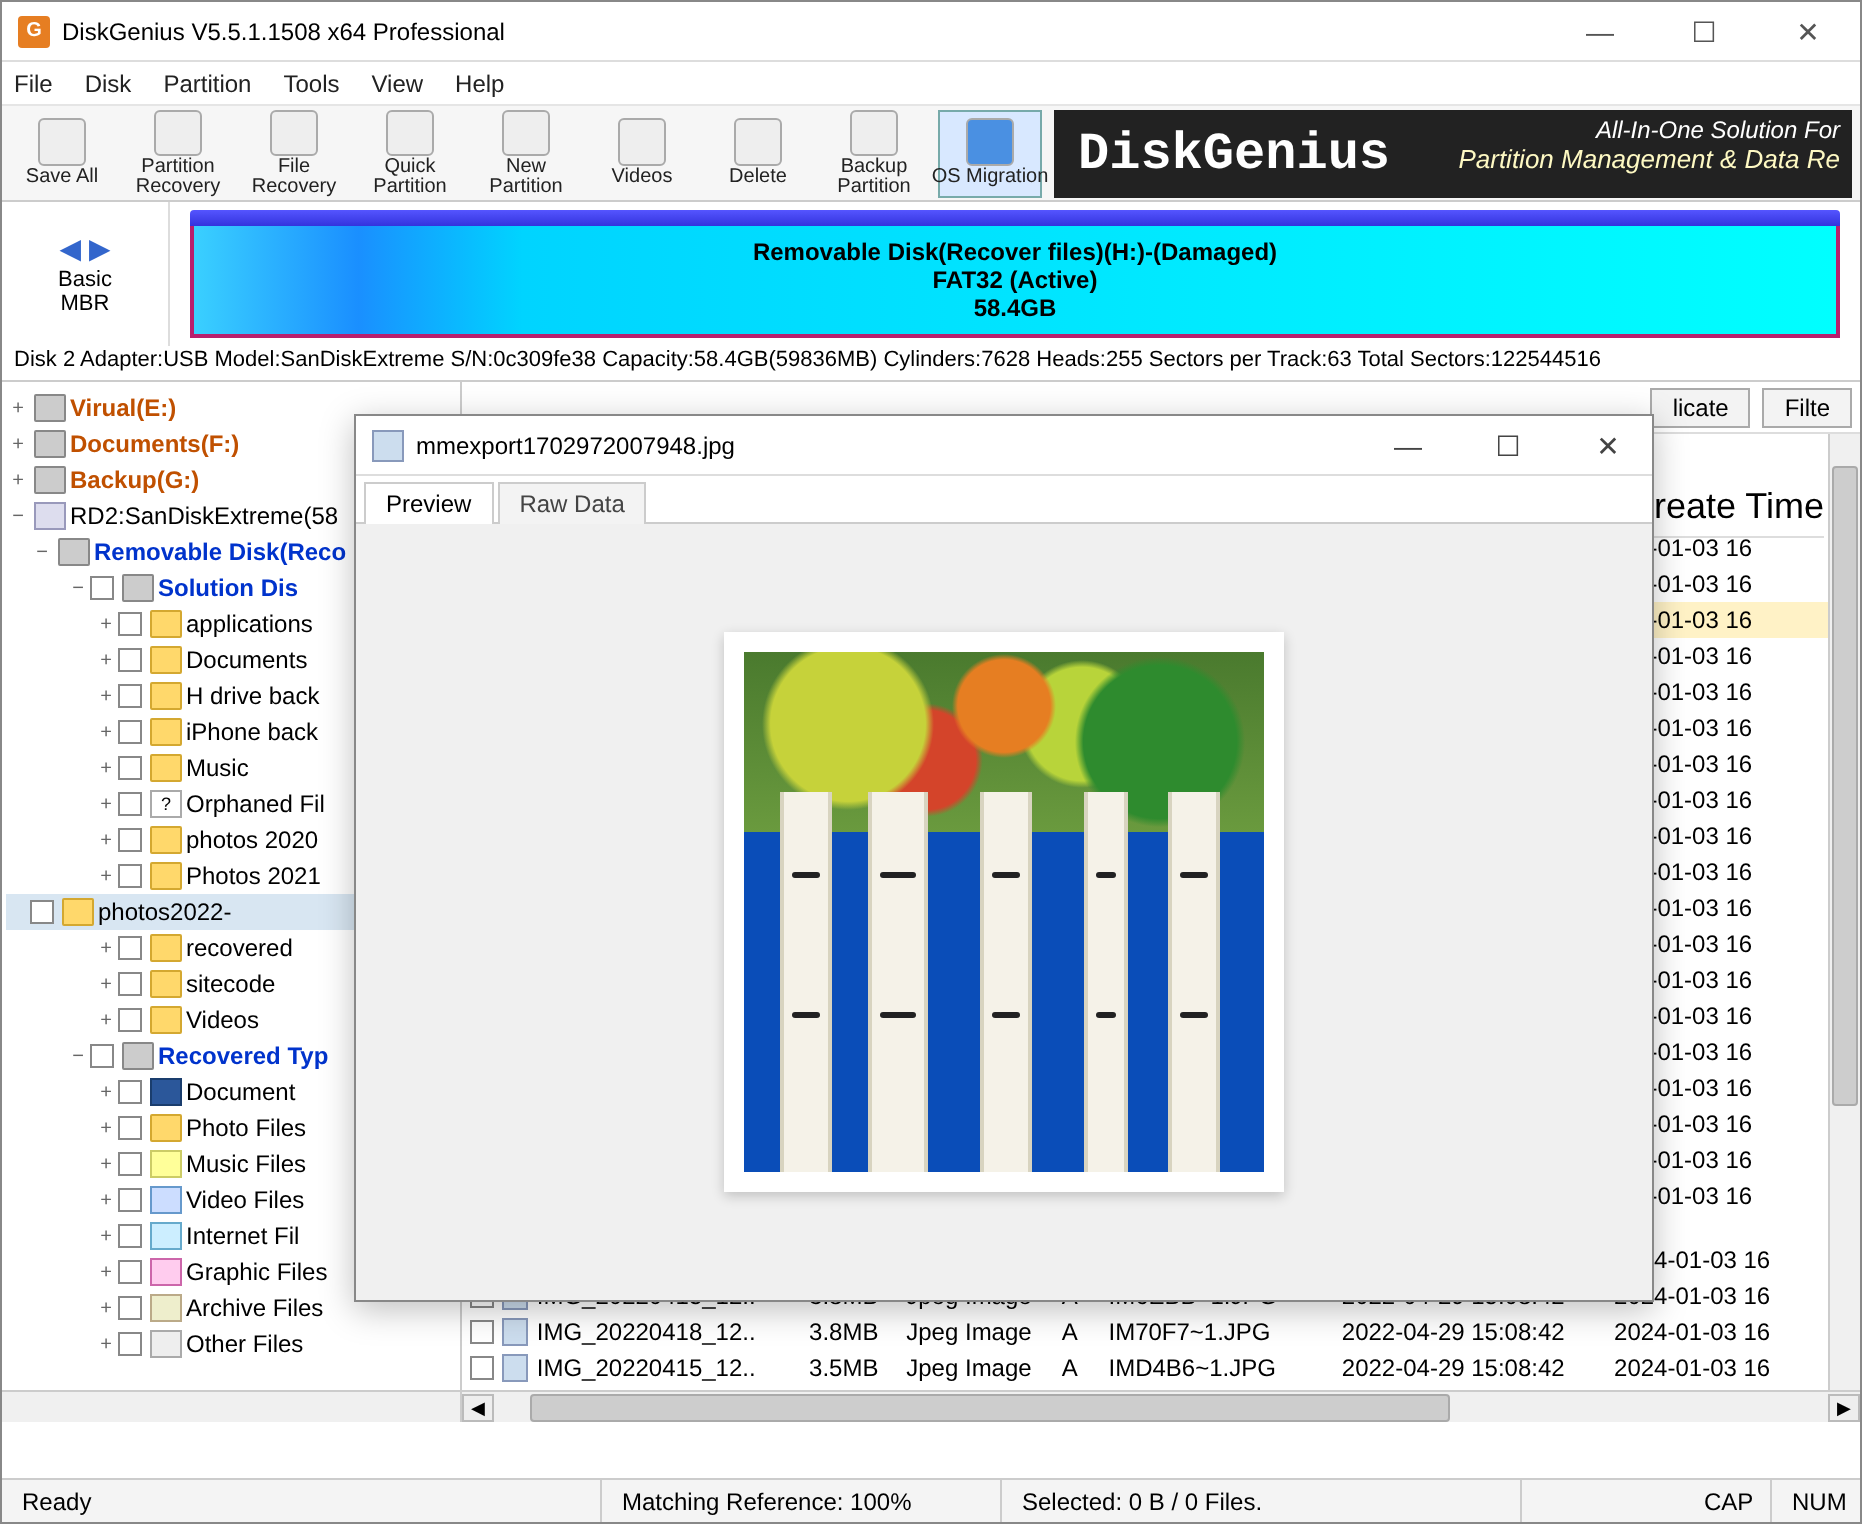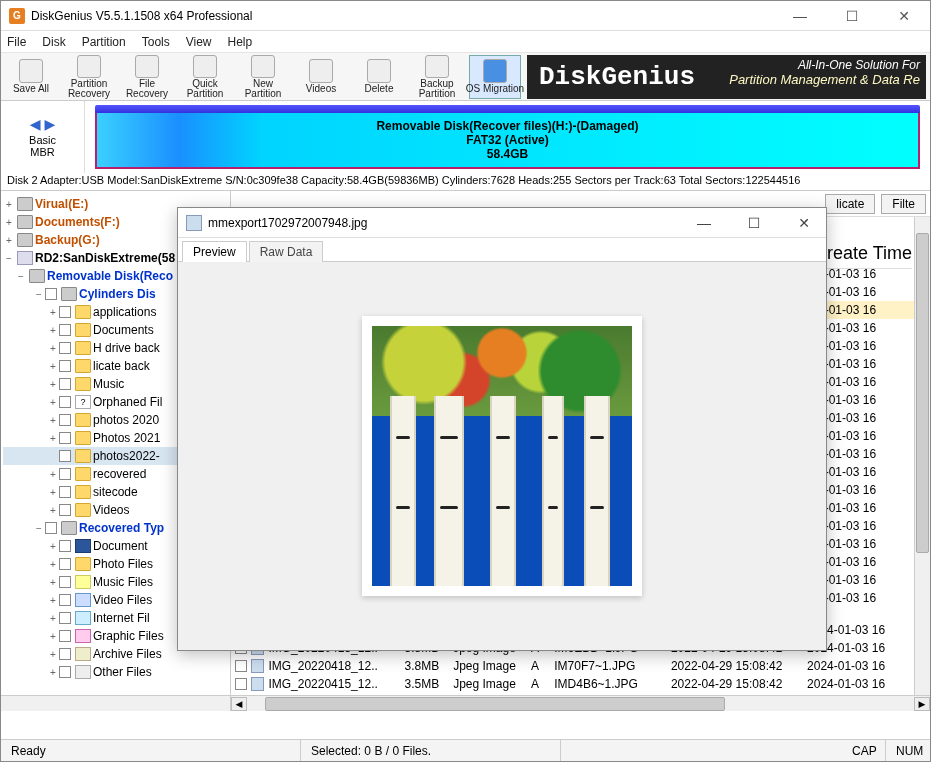--- a/index.html
+++ b/index.html
@@ -198,32 +198,32 @@
         </div>
         <div class="trow" style="padding-left:0">
           <div class="exp">+</div>
           <div class="ficon fdisk"></div>
           <span class="orange">Backup(G:)</span>
         </div>
       </div>
     <div class="trow" style="padding-left:0">
         <div class="exp">−</div>
         <div class="ficon fdrive"></div>
-        <span style="font-weight:bold">RD2:SanDiskExtreme(58</span>
+        <span style="font-weight:normal">RD2:SanDiskExtreme(58</span>
       </div>
     <div class="trow" style="padding-left:12px">
         <div class="exp">−</div>
         <div class="ficon fdisk"></div>
         <span class="blue">Removable Disk(Reco</span>
       </div>
     <div class="trow" style="padding-left:30px">
         <div class="exp">−</div>
         <div class="chk"></div>
         <div class="ficon fdisk"></div>
-        <span class="blue">Cylinders Dis</span>
+        <span class="blue">Solution Dis</span>
       </div>
     <div id="tree-folders">
         <div class="trow" style="padding-left:44px">
           <div class="exp">+</div>
           <div class="chk"></div>
           <div class="ficon ffolder"></div>
           <span>applications</span>
         </div>
         <div class="trow" style="padding-left:44px">
           <div class="exp">+</div>
@@ -234,21 +234,21 @@
         <div class="trow" style="padding-left:44px">
           <div class="exp">+</div>
           <div class="chk"></div>
           <div class="ficon ffolder"></div>
           <span>H drive back</span>
         </div>
         <div class="trow" style="padding-left:44px">
           <div class="exp">+</div>
           <div class="chk"></div>
           <div class="ficon ffolder"></div>
-          <span>licate back</span>
+          <span>iPhone back</span>
         </div>
         <div class="trow" style="padding-left:44px">
           <div class="exp">+</div>
           <div class="chk"></div>
           <div class="ficon ffolder"></div>
           <span>Music</span>
         </div>
       </div>
     <div class="trow" style="padding-left:44px">
         <div class="exp">+</div>
@@ -263,21 +263,21 @@
           <div class="ficon ffolder"></div>
           <span>photos 2020</span>
         </div>
         <div class="trow" style="padding-left:44px">
           <div class="exp">+</div>
           <div class="chk"></div>
           <div class="ficon ffolder"></div>
           <span>Photos 2021</span>
         </div>
       </div>
-    <div class="trow sel" style="padding-left:44px">
+    <div class="trow sel" style="">
         <div class="exp">&nbsp;</div>
         <div class="chk"></div>
         <div class="ficon ffolder"></div>
         <span>photos2022-</span>
       </div>
     <div id="tree-folders3">
         <div class="trow" style="padding-left:44px">
           <div class="exp">+</div>
           <div class="chk"></div>
           <div class="ficon ffolder"></div>
@@ -474,20 +474,21 @@
       <div class="abtn">▶</div>
     </div>
     <div class="vscroll">
         <div class="thumb"></div>
       </div>
   </div>
 </div>
 
 <div class="status">
   <div style="width:300px">Ready</div>
+  <div style="width:200px">Matching Reference: 100%</div>
   <div style="width:260px">Selected: 0 B / 0 Files.</div>
   <div style="flex:1;border:none"></div>
   <div style="width:44px">CAP</div>
   <div style="width:44px;border:none">NUM</div>
 </div>
 
 <div class="preview">
   <div class="ptitle">
     <div class="pi"></div>
     <span>mmexport1702972007948.jpg</span>

